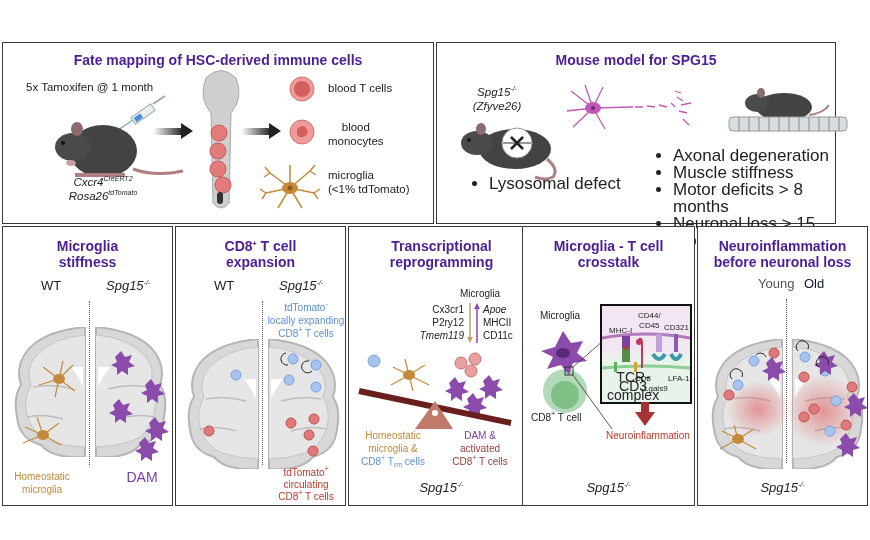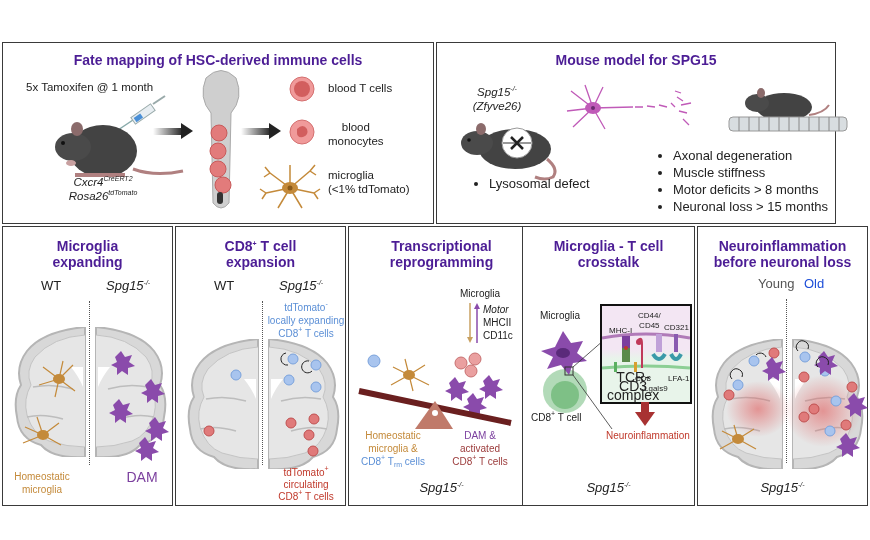--- a/index.html
+++ b/index.html
@@ -15,21 +15,21 @@
     color: #4c1d95; line-height: 16px;
   }
   .txt { position: absolute; font-size: 11.5px; line-height: 14px; color: #222; white-space: nowrap; }
   .it { font-style: italic; }
   sup { font-size: 7px; vertical-align: 5px; line-height: 0; }
   sub { font-size: 7px; vertical-align: -2px; line-height: 0; }
   svg { position: absolute; overflow: visible; }
   .center { text-align: center; }
   .dash { position: absolute; width: 0; border-left: 1.5px dotted #555; }
   ul.bul { margin: 0; padding-left: 14px; }
-  ul.bul li { font-size: 13px; line-height: 17px; }
+  ul.bul li { font-size: 17px; line-height: 17px; }
 </style>
 </head>
 <body>
 
 <div class="panel" style="left:2px;top:42px;width:432px;height:182px;">
   <div class="ptitle" style="top:9px;">Fate mapping of HSC-derived immune cells</div>
   <div class="txt" style="left:23px;top:37px;">5x Tamoxifen @ 1 month</div>
 
   <svg width="60" height="40" style="left:108px;top:53px;">
     <line x1="4" y1="36" x2="22" y2="24" stroke="#8aa" stroke-width="1.5"></line>
@@ -185,21 +185,21 @@
       <g transform="translate(75,0) scale(-1,1)">
         <use href="#hemiL"></use>
       </g>
     </symbol>
   </defs>
 </svg>
 
 <div class="panel" style="left:2px;top:226px;width:171px;height:280px;">
   <div class="ptitle" style="top:11px;">
     <span>Microglia</span><br>
-    <span>expanding</span>
+    <span>stiffness</span>
   </div>
   <div class="txt" style="left:38px;top:52px;font-size:13px;">WT</div>
   <div class="txt it" style="left:103px;top:52px;font-size:13px;">
     <span>Spg15</span><sup>-/-</sup>
   </div>
   <div class="dash" style="left:86px;top:74px;height:164px;"></div>
 
   <svg width="75" height="130" style="left:10px;top:100px;">
       <use href="#hemiL"></use>
     </svg>
@@ -281,30 +281,35 @@
     <span>CD8</span><sup>+</sup><span> T cells</span>
   </div>
 </div>
 
 <div class="panel" style="left:348px;top:226px;width:187px;height:280px;">
   <div class="ptitle" style="top:11px;">
     <span>Transcriptional</span><br>
     <span>reprogramming</span>
   </div>
   <div class="txt" style="left:111px;top:60px;font-size:10px;">Microglia</div>
+  <div class="txt" style="left:60px;top:76px;width:55px;text-align:right;font-size:10px;line-height:13px;">
+    <span>Cx3cr1</span><br>
+    <span>P2ry12</span><br>
+    <span class="it">Tmem119</span>
+  </div>
   <svg width="6" height="40" style="left:118px;top:76px;">
     <line x1="3" y1="0" x2="3" y2="36" stroke="#c8a060" stroke-width="1.5"></line>
     <polygon points="0,34 6,34 3,40" fill="#c8a060"></polygon>
   </svg>
   <svg width="6" height="40" style="left:125px;top:76px;">
     <line x1="3" y1="4" x2="3" y2="40" stroke="#8a4bab" stroke-width="1.5"></line>
     <polygon points="0,6 6,6 3,0" fill="#8a4bab"></polygon>
   </svg>
   <div class="txt" style="left:134px;top:76px;font-size:10px;line-height:13px;">
-    <span class="it">Motor</span><br>
+    <span class="it">Apoe</span><br>
     <span>MHCII</span><br>
     <span>CD11c</span>
   </div>
 
   <svg width="170" height="110" style="left:0;top:118px;">
     <circle cx="25" cy="16" r="6" fill="#a8c4ee" stroke="#7aa2dc"></circle>
     <g stroke="#c48a3a" stroke-width="1.2" fill="none">
       <path d="M60 30 L44 22 M60 30 L76 20 M60 30 L42 40 M60 30 L80 40 M60 30 L56 14 M60 30 L64 46"></path>
     </g>
     <ellipse cx="60" cy="30" rx="6" ry="5" fill="#c48a3a"></ellipse>
@@ -400,21 +405,21 @@
     <span>Spg15</span><sup>-/-</sup>
   </div>
 </div>
 
 <div class="panel" style="left:697px;top:226px;width:171px;height:280px;">
   <div class="ptitle" style="top:11px;">
     <span>Neuroinflammation</span><br>
     <span>before neuronal loss</span>
   </div>
   <div class="txt" style="left:32px;top:50px;font-size:13px;color:#555;margin-left:28px;">Young</div>
-  <div class="txt" style="left:106px;top:50px;font-size:13px;color:#1d4ed8;">Old</div>
+  <div class="txt" style="left:106px;top:50px;font-size:13px;color:#0f172a;">Old</div>
   <div class="dash" style="left:88px;top:72px;height:164px;"></div>
 
   <svg width="75" height="130" style="left:12px;top:112px;">
       <use href="#hemiL"></use>
     </svg>
   <svg width="75" height="130" style="left:92px;top:112px;">
       <use href="#hemiR"></use>
     </svg>
 
   <svg width="170" height="140" style="left:0;top:112px;">

